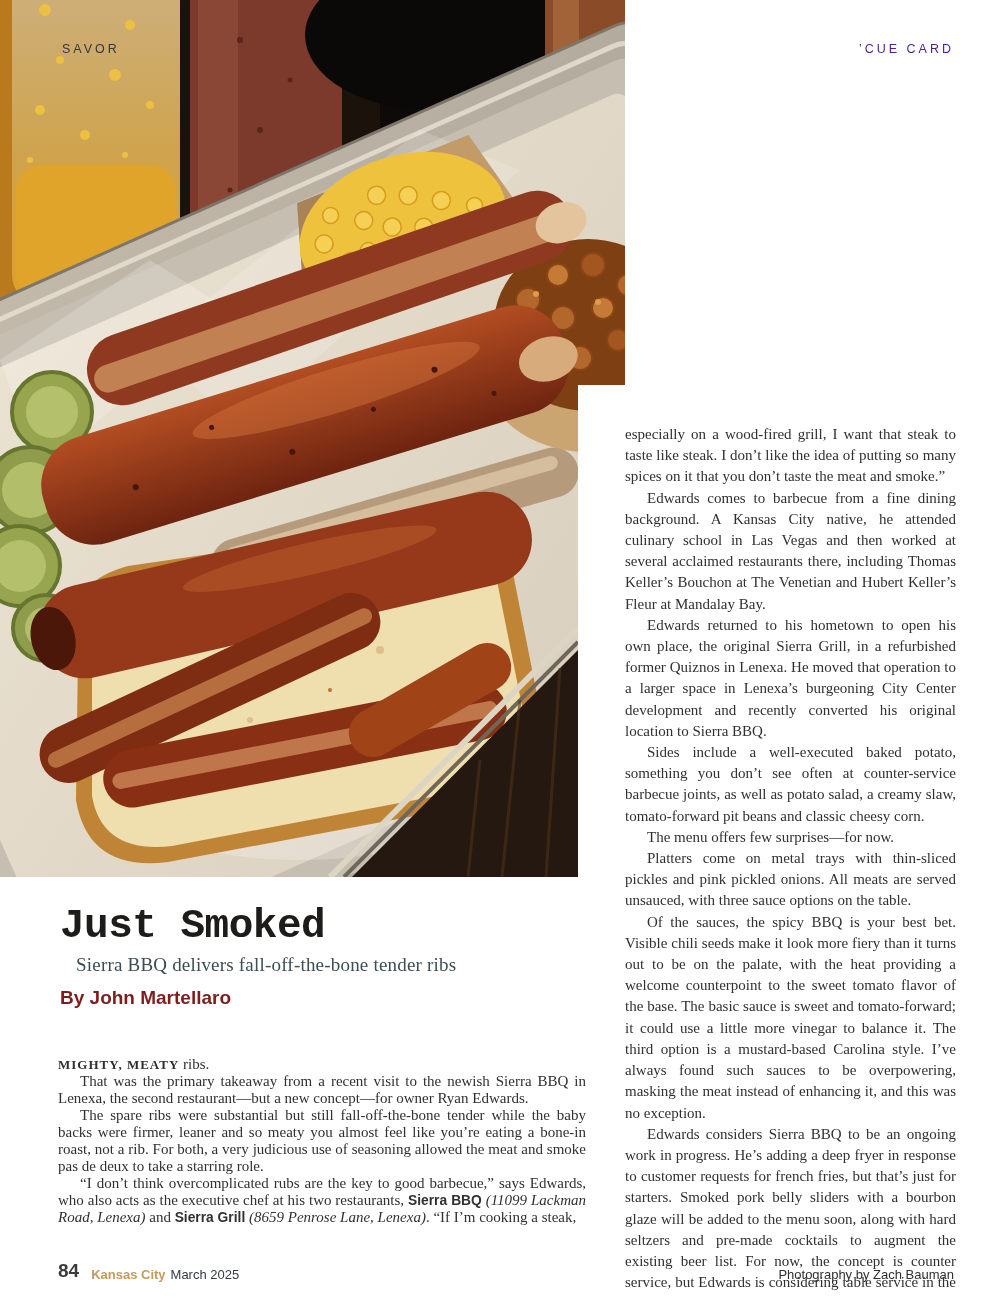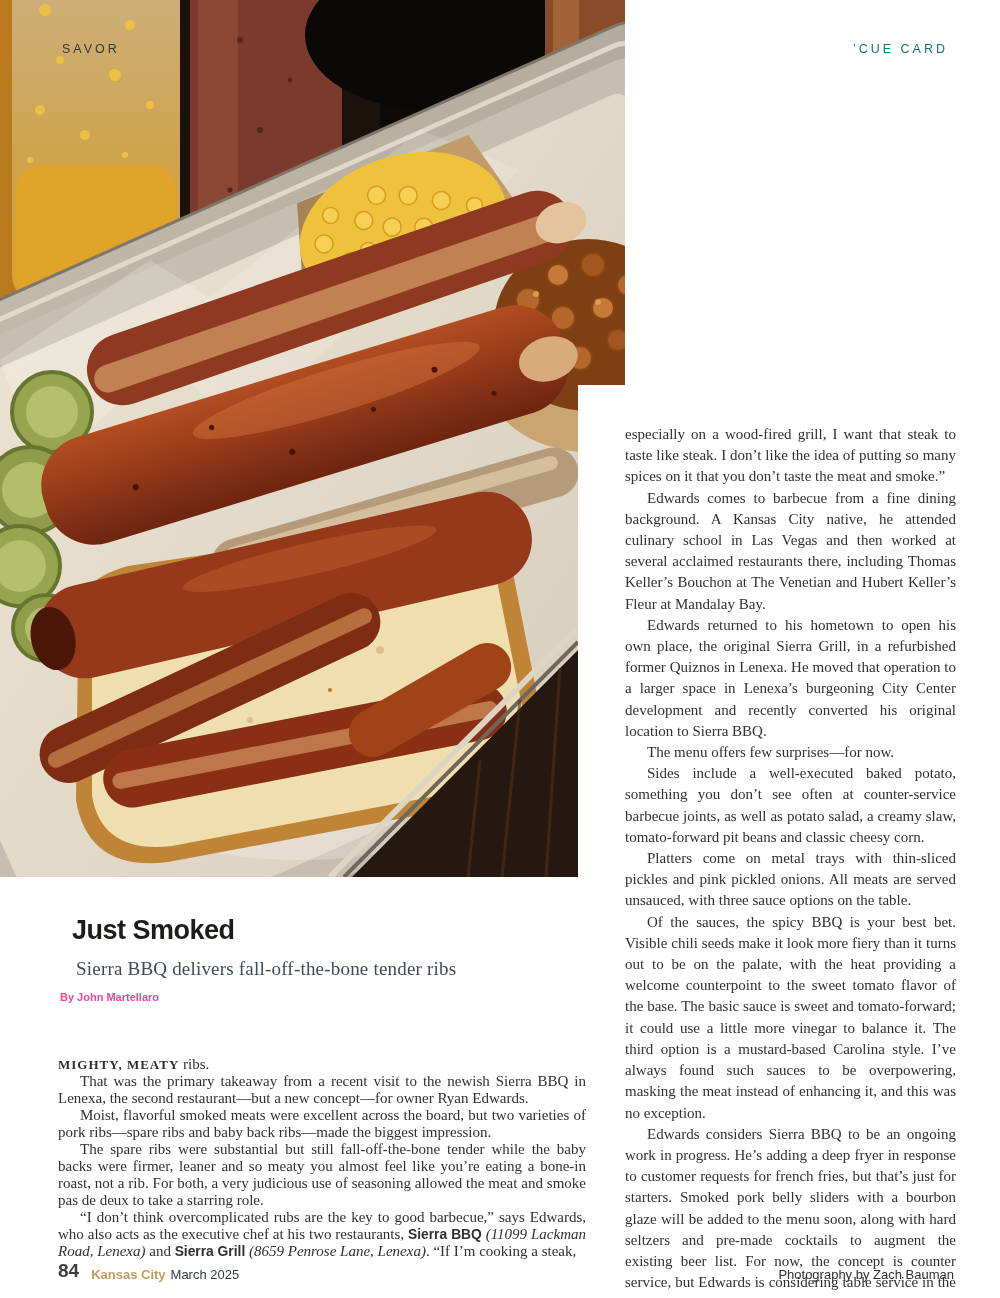--- a/index.html
+++ b/index.html
@@ -16,41 +16,41 @@
   }
   .photo-wrap{
     position:absolute;left:0;top:0;width:625px;height:877px;
     clip-path:polygon(0 0,625px 0,625px 385px,578px 385px,578px 877px,0 877px);
   }
   .label{
     position:absolute;font-family:"Liberation Sans",sans-serif;font-weight:400;
     font-size:12.5px;letter-spacing:3px;
   }
   .savor{left:62px;top:42px;color:var(--label_dark);}
-  .cuecard{right:52px;top:42px;color:#0f766e;}
+  .cuecard{right:46px;top:42px;color:#4c1d95;}
   .col{position:absolute;color:var(--body_text);text-align:justify;}
   .col p{margin:0;}
   .col p.ind{text-indent:22px;}
   #right-col{left:625px;top:424px;width:331px;font-size:15px;line-height:21.2px;}
   #left-col{left:58px;top:1056px;width:528px;font-size:15px;line-height:17px;}
   .run-caps{font-weight:700;font-size:13px;letter-spacing:1px;}
   .run-b{font-family:"Liberation Sans",sans-serif;font-weight:700;font-size:13.8px;}
   .run-i{font-style:italic;}
   .headline-block{position:absolute;left:60px;top:903px;width:560px;}
   h1.headline{
-    margin:12px;font-family:Liberation Sans, sans-serif;font-weight:800;
-    font-size:27px;letter-spacing:-0.5px;color:var(--headline);
+    margin:0;font-family:Liberation Mono, monospace;font-weight:800;
+    font-size:41px;letter-spacing:-0.5px;color:var(--headline);
   }
   h2.subhead{
     margin:5px 16px 0;font-family:Liberation Serif, serif;font-weight:400;
     font-size:19px;color:var(--subhead);letter-spacing:0.2px;
   }
   .byline{
     margin-top:11px;font-family:"Liberation Sans",sans-serif;font-weight:700;
-    font-size:11px;color:#ec4899;
+    font-size:19px;color:#7f1d1d;
   }
   .footer{
     position:absolute;left:58px;right:46px;bottom:16px;height:24px;
     font-family:"Liberation Sans",sans-serif;display:flex;align-items:flex-end;
   }
   .pagenum{font-weight:700;font-size:19px;color:#3c3c3c;}
   .magname{font-weight:700;font-size:13px;color:var(--accent_gold);margin-left:12px;}
   .issue{font-weight:400;font-size:13px;color:#343b40;margin-left:5px;}
   .credit{margin-left:auto;font-weight:400;font-size:13px;color:#2f2f2f;}
 </style>
@@ -268,37 +268,36 @@
     </svg>
   </div>
 
   <div class="label savor">SAVOR</div>
   <div class="label cuecard">’CUE CARD</div>
 
   <div class="col" id="right-col">
       <p><span>especially on a wood-fired grill, I want that steak to taste like steak. I don’t like the idea of putting so many spices on it that you don’t taste the meat and smoke.”</span></p>
       <p class="ind"><span>Edwards comes to barbecue from a fine dining background. A Kansas City native, he attended culinary school in Las Vegas and then worked at several acclaimed restaurants there, including Thomas Keller’s Bouchon at The Venetian and Hubert Keller’s Fleur at Mandalay Bay.</span></p>
       <p class="ind"><span>Edwards returned to his hometown to open his own place, the original Sierra Grill, in a refurbished former Quiznos in Lenexa. He moved that operation to a larger space in Lenexa’s burgeoning City Center development and recently converted his original location to Sierra BBQ.</span></p>
+      <p class="ind"><span>Sides include a well-executed baked potato, something you don’t see often at counter-service barbecue joints, as well as potato salad, a creamy slaw, tomato-forward pit beans and classic cheesy corn.</span></p>
       <p class="ind"><span>The menu offers few surprises—for now.</span></p>
-      <p class="ind"><span>Sides include a well-executed baked potato, something you don’t see often at counter-service barbecue joints, as well as potato salad, a creamy slaw, tomato-forward pit beans and classic cheesy corn.</span></p>
       <p class="ind"><span>Platters come on metal trays with thin-sliced pickles and pink pickled onions. All meats are served unsauced, with three sauce options on the table.</span></p>
       <p class="ind"><span>Of the sauces, the spicy BBQ is your best bet. Visible chili seeds make it look more fiery than it turns out to be on the palate, with the heat providing a welcome counterpoint to the sweet tomato flavor of the base. The basic sauce is sweet and tomato-forward; it could use a little more vinegar to balance it. The third option is a mustard-based Carolina style. I’ve always found such sauces to be overpowering, masking the meat instead of enhancing it, and this was no exception.</span></p>
       <p class="ind"><span>Edwards considers Sierra BBQ to be an ongoing work in progress. He’s adding a deep fryer in response to customer requests for french fries, but that’s just for starters. Smoked pork belly sliders with a bourbon glaze will be added to the menu soon, along with hard seltzers and pre-made cocktails to augment the existing beer list. For now, the concept is counter service, but Edwards is considering table service in the evenings.</span></p>
     </div>
 
   <div class="headline-block">
     <h1 class="headline">Just Smoked</h1>
     <h2 class="subhead">Sierra BBQ delivers fall-off-the-bone tender ribs</h2>
     <div class="byline">By John Martellaro</div>
   </div>
 
   <div class="col" id="left-col">
       <p><span class="run-caps">MIGHTY, MEATY</span><span> ribs.</span></p>
       <p class="ind"><span>That was the primary takeaway from a recent visit to the newish Sierra BBQ in Lenexa, the second restaurant—but a new concept—for owner Ryan Edwards.</span></p>
-      <p class="ind"><span>Moist, flavorful smoked meats were excellent across the board, but two varieties of pork ribs—spare ribs and baby back ribs—made the biggest impression.</span></p>
       <p class="ind"><span>The spare ribs were substantial but still fall-off-the-bone tender while the baby backs were firmer, leaner and so meaty you almost feel like you’re eating a bone-in roast, not a rib. For both, a very judicious use of seasoning allowed the meat and smoke pas de deux to take a starring role.</span></p>
       <p class="ind"><span>“I don’t think overcomplicated rubs are the key to good barbecue,” says Edwards, who also acts as the executive chef at his two restaurants, </span><span class="run-b">Sierra BBQ</span><span> </span><span class="run-i">(11099 Lackman Road, Lenexa)</span><span> and </span><span class="run-b">Sierra Grill</span><span> </span><span class="run-i">(8659 Penrose Lane, Lenexa)</span><span>. “If I’m cooking a steak,</span></p>
     </div>
 
   <div class="footer">
     <span class="pagenum">84</span>
     <span class="magname">Kansas City</span>
     <span class="issue">March 2025</span>
     <span class="credit">Photography by Zach Bauman</span>
   </div>

